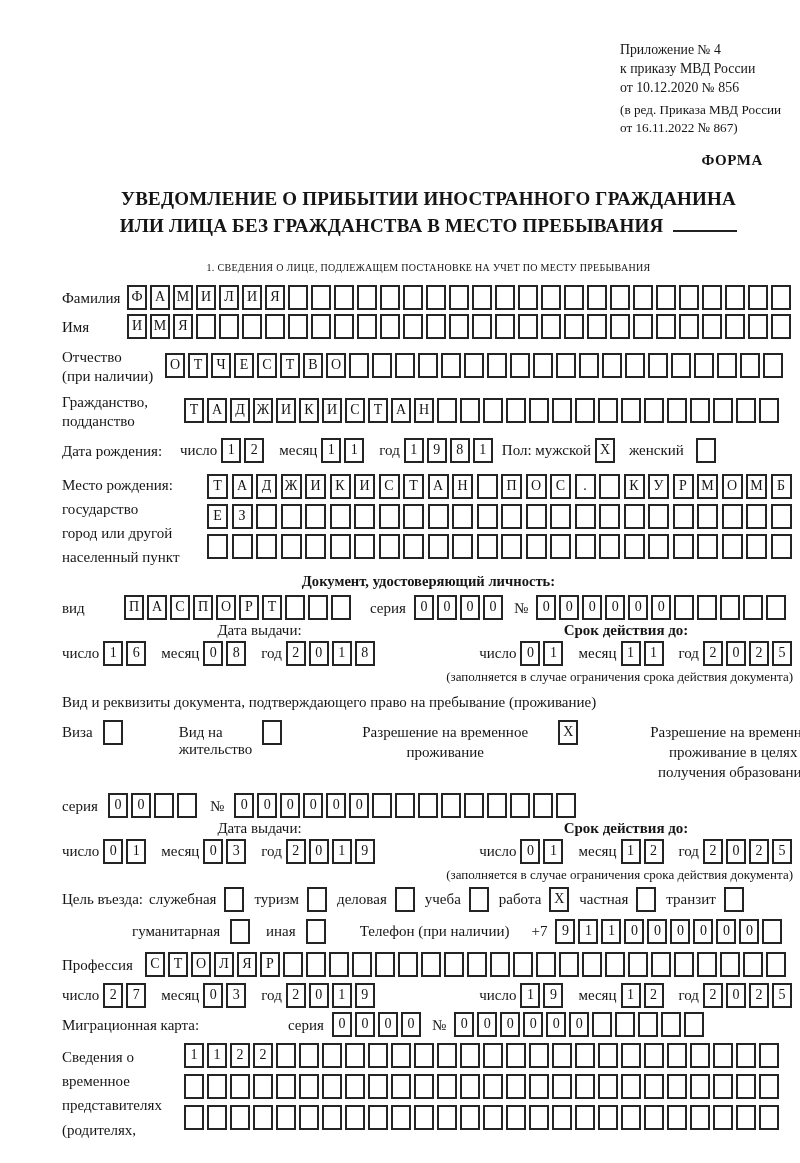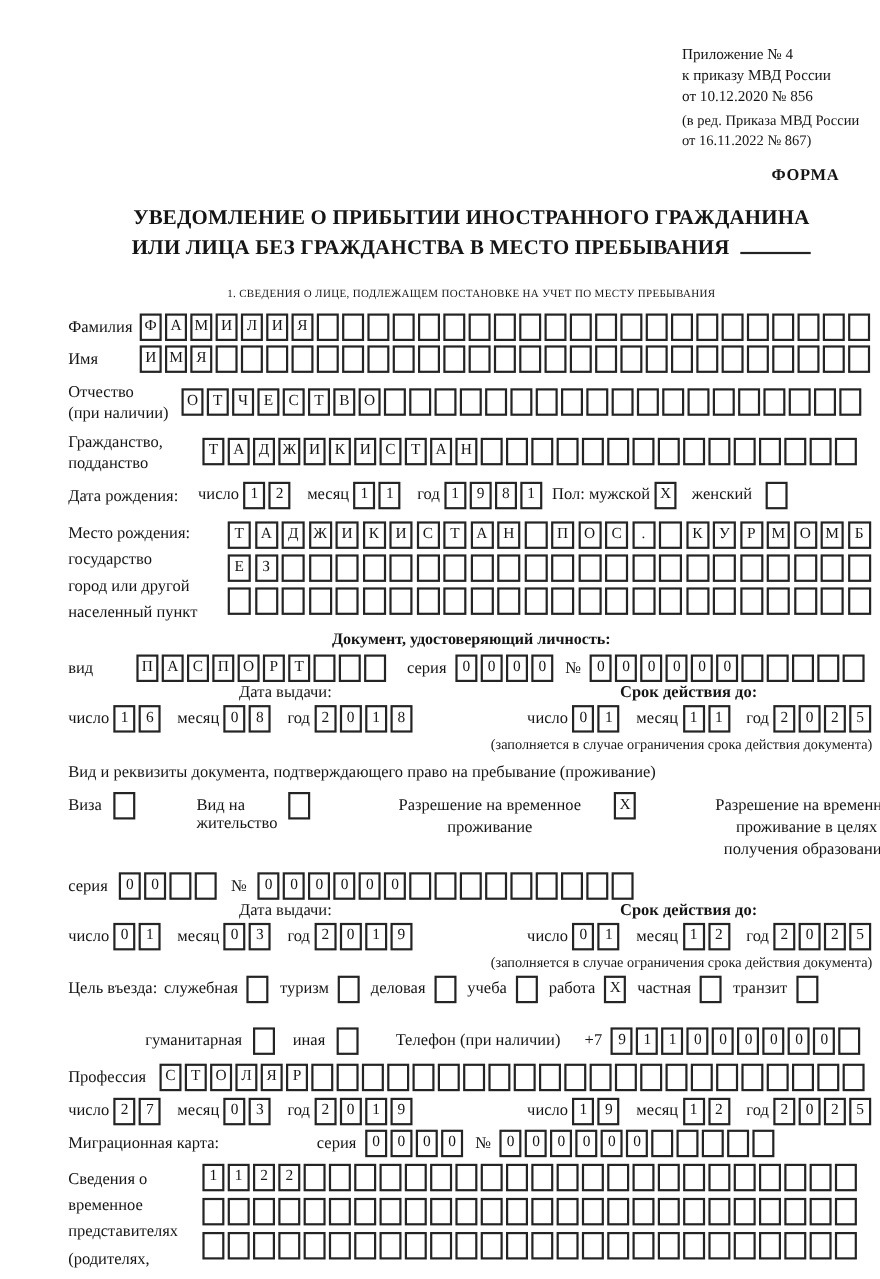--- a/index.html
+++ b/index.html
@@ -45,21 +45,21 @@
   .intro{margin-top:6px;line-height:1.55;}
   .permits{margin-top:6px;display:flex;align-items:flex-start;gap:34px;}
   .opt{display:flex;align-items:flex-start;}
   .opt .ol{padding-top:4px;}
   .opt .cb{margin-left:10px;}
   .optc{text-align:center;line-height:1.35;}
   .w206{width:206px;}.w198{width:198px;}
   .purpose1{margin-top:4px;display:flex;align-items:flex-start;flex-wrap:nowrap;}
   .purpose1 .ptxt{padding-top:4px;}
   .purpose1 .cb{margin-left:8px;margin-right:10px;}
-  .purpose2{margin-top:22px;display:flex;align-items:flex-start;margin-left:70px;}
+  .purpose2{margin-top:7px;display:flex;align-items:flex-start;margin-left:70px;}
   .purpose2 .ptxt{padding-top:4px;}
   .purpose2 .cb{margin-left:10px;margin-right:16px;}
   .phone-lbl{padding-top:4px;margin-left:18px;margin-right:22px;}
   .phone-pre{padding-top:4px;margin-right:8px;}
   .mig{margin-top:4px;}
   .mig .t{padding-top:4px;margin-right:8px;}
   .mig .ser{margin-left:56px;}
   .reps{margin-top:6px;display:flex;align-items:flex-start;}
   .reps-labels{width:122px;flex:none;line-height:1.62;padding-top:2px;}
 </style>

